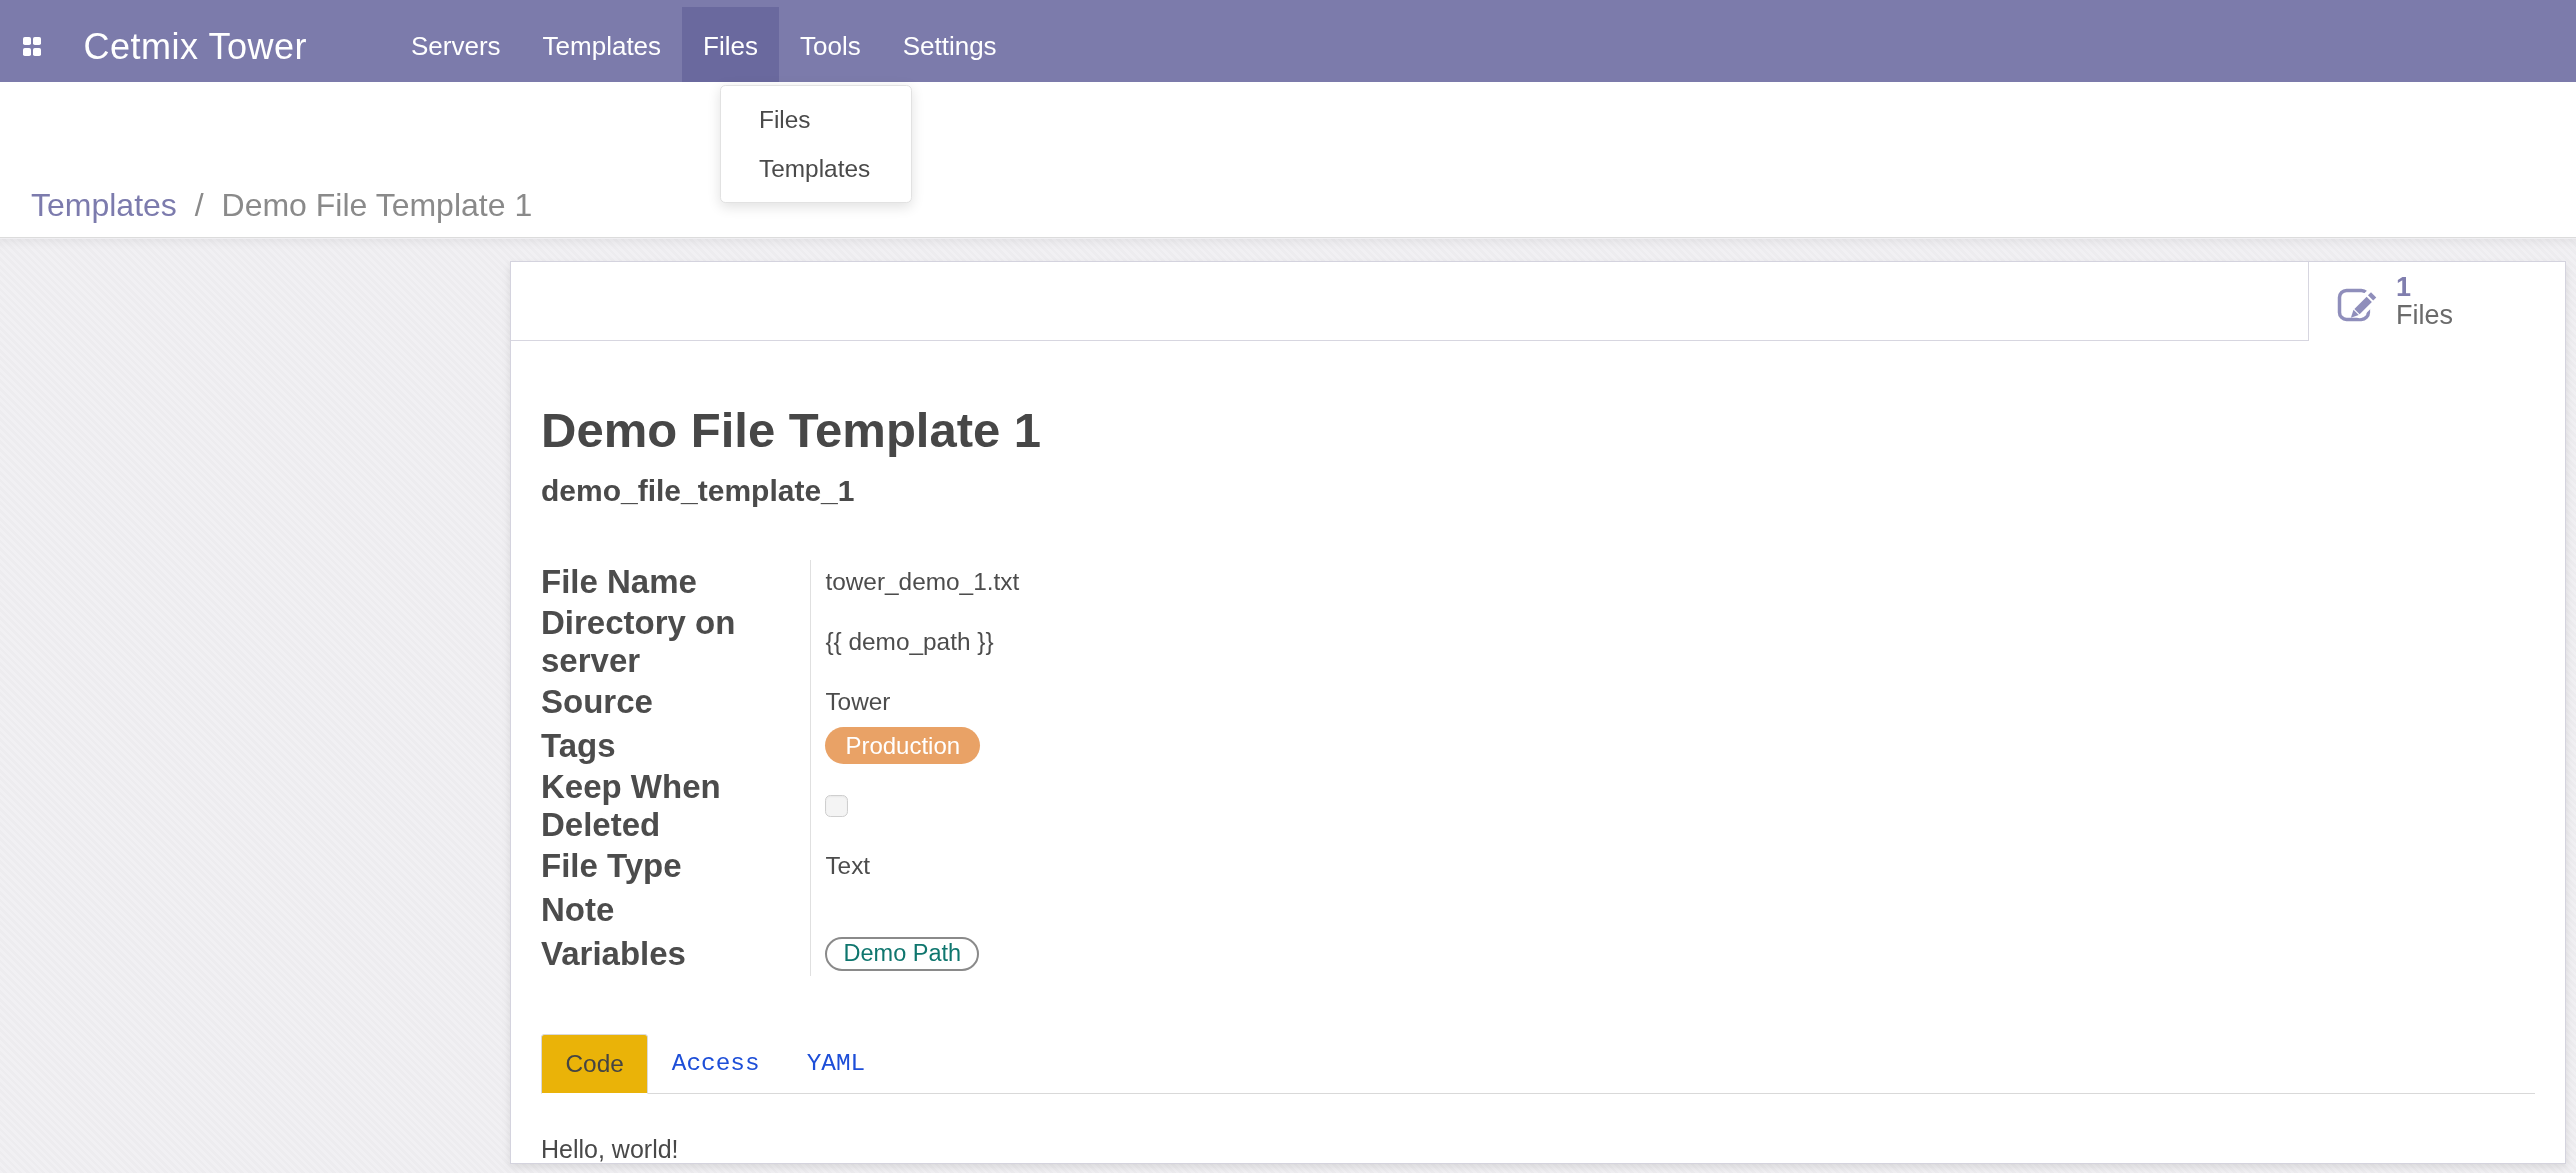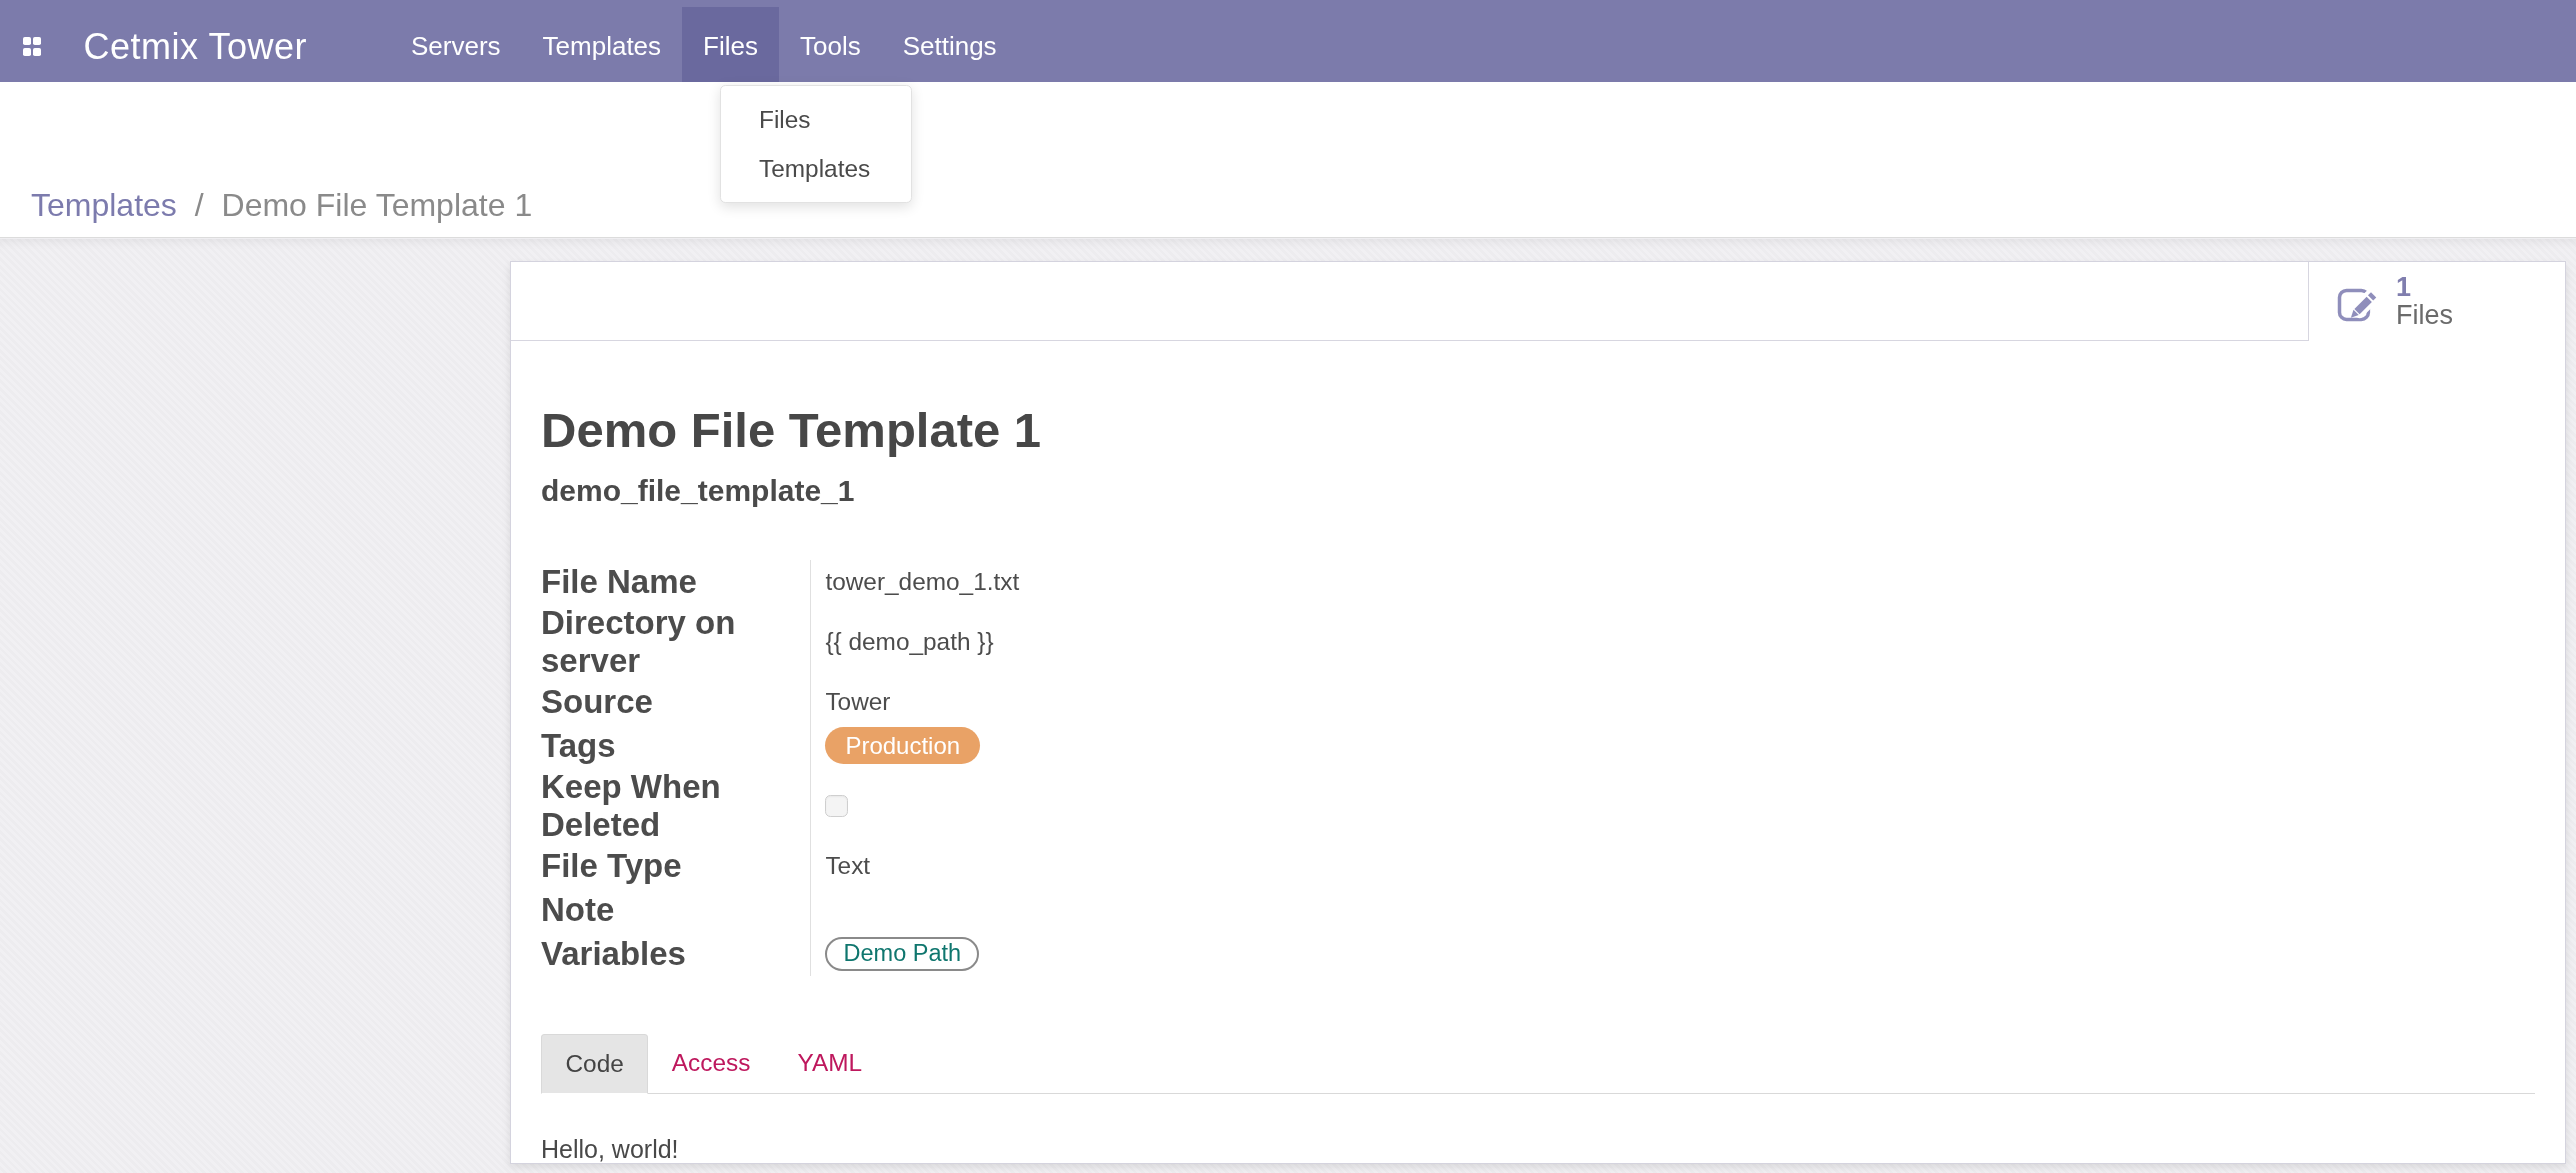--- a/index.html
+++ b/index.html
@@ -69,23 +69,23 @@
   .tag-badge { display:inline-block; background:#e9a266; color:#fff; font-size:24px;
     padding:4.5px 20px; border-radius:902px; }
   .checkbox { width:22.6px; height:22.6px; border:0.9px solid #cfcfcf; border-radius:5.4px;
     background:#f4f4f4; box-shadow:inset 0 0.9px 1.8px rgba(0,0,0,.05); cursor:pointer; }
   .var-pill { display:inline-block; border:2.7px solid #8a8a8a; color:#0f766e; font-size:23.5px;
     padding:1.8px 16.2px; border-radius:902px; cursor:pointer; }
 
   
   .tabs { display:flex; margin-top:58px; border-bottom:0.9px solid #d9d9d9; height:60px; }
   .tab { display:flex; align-items:center; padding:0 23.5px; font-size:24.4px; cursor:pointer; }
-  .tab.active { background:#e5e5e5; color:#444; border:0.9px solid #d9d9d9; border-bottom:0.9px solid #fff;
+  .tab.active { background:#eab308; color:#444; border:0.9px solid #d9d9d9; border-bottom:0.9px solid #fff;
     border-radius:3.6px 3.6px 0 0; margin-bottom:-0.9px; }
-  .tab.inactive { color:#be185d; }
+  .tab.inactive { color:#1d4ed8;font-family:Liberation Mono, monospace; }
   .tab-pane { padding-top:41px; font-size:25px; color:#484848; }
 
   .edit-square-svg { width:42px; height:42px; }
 </style>
 </head>
 <body>
 
 <div class="navbar">
   <div class="apps-icon">
     <span></span>

